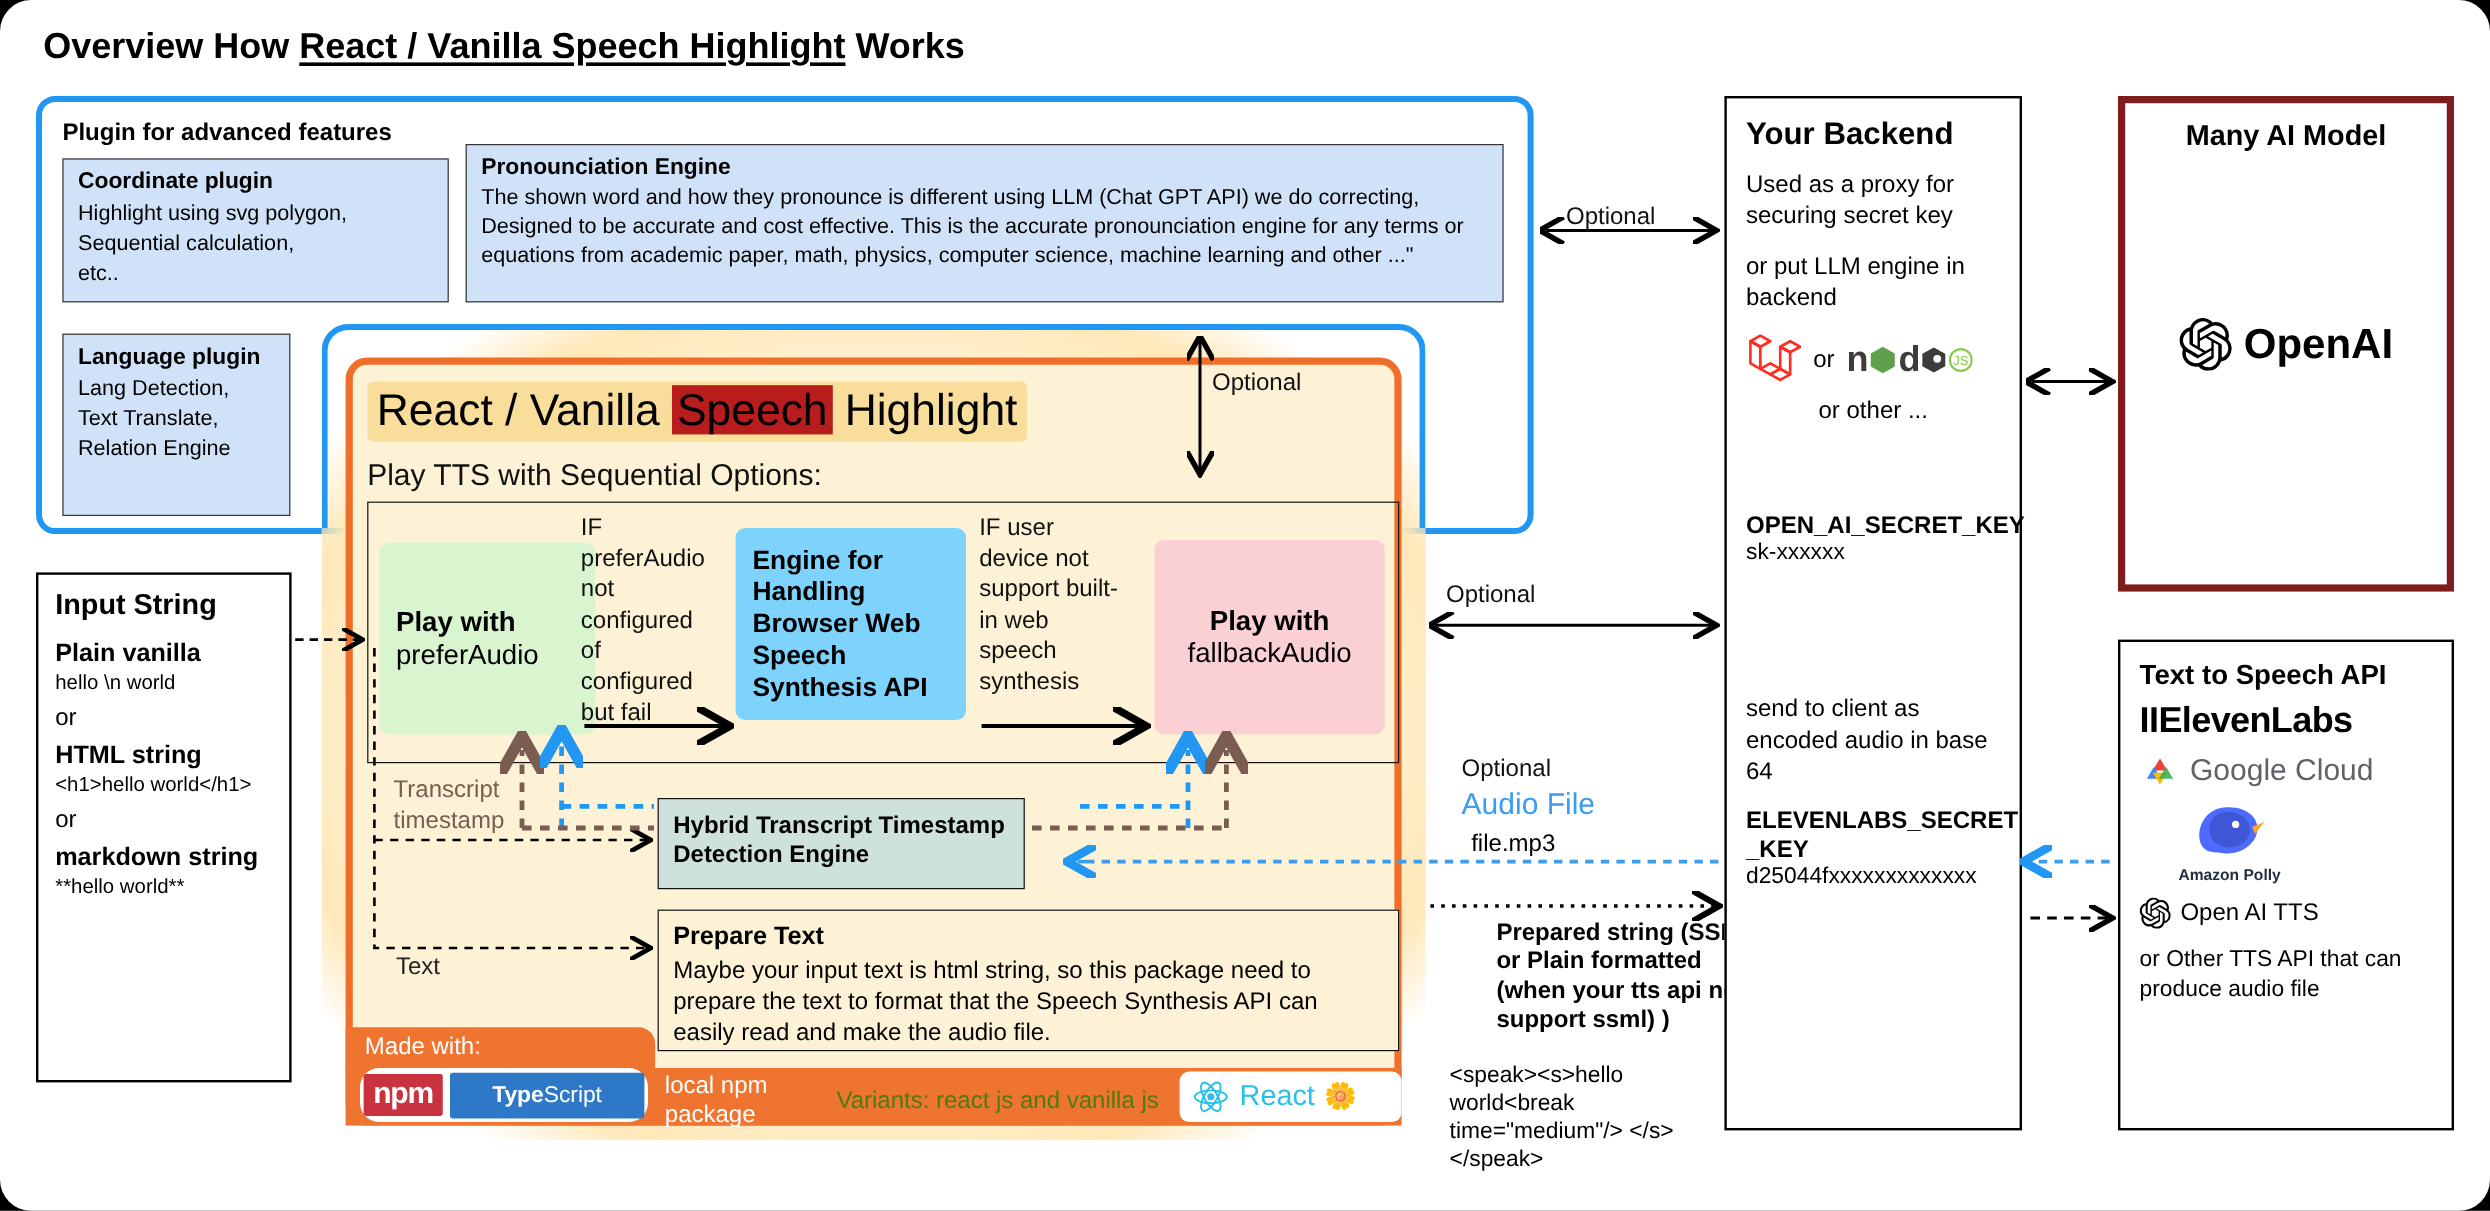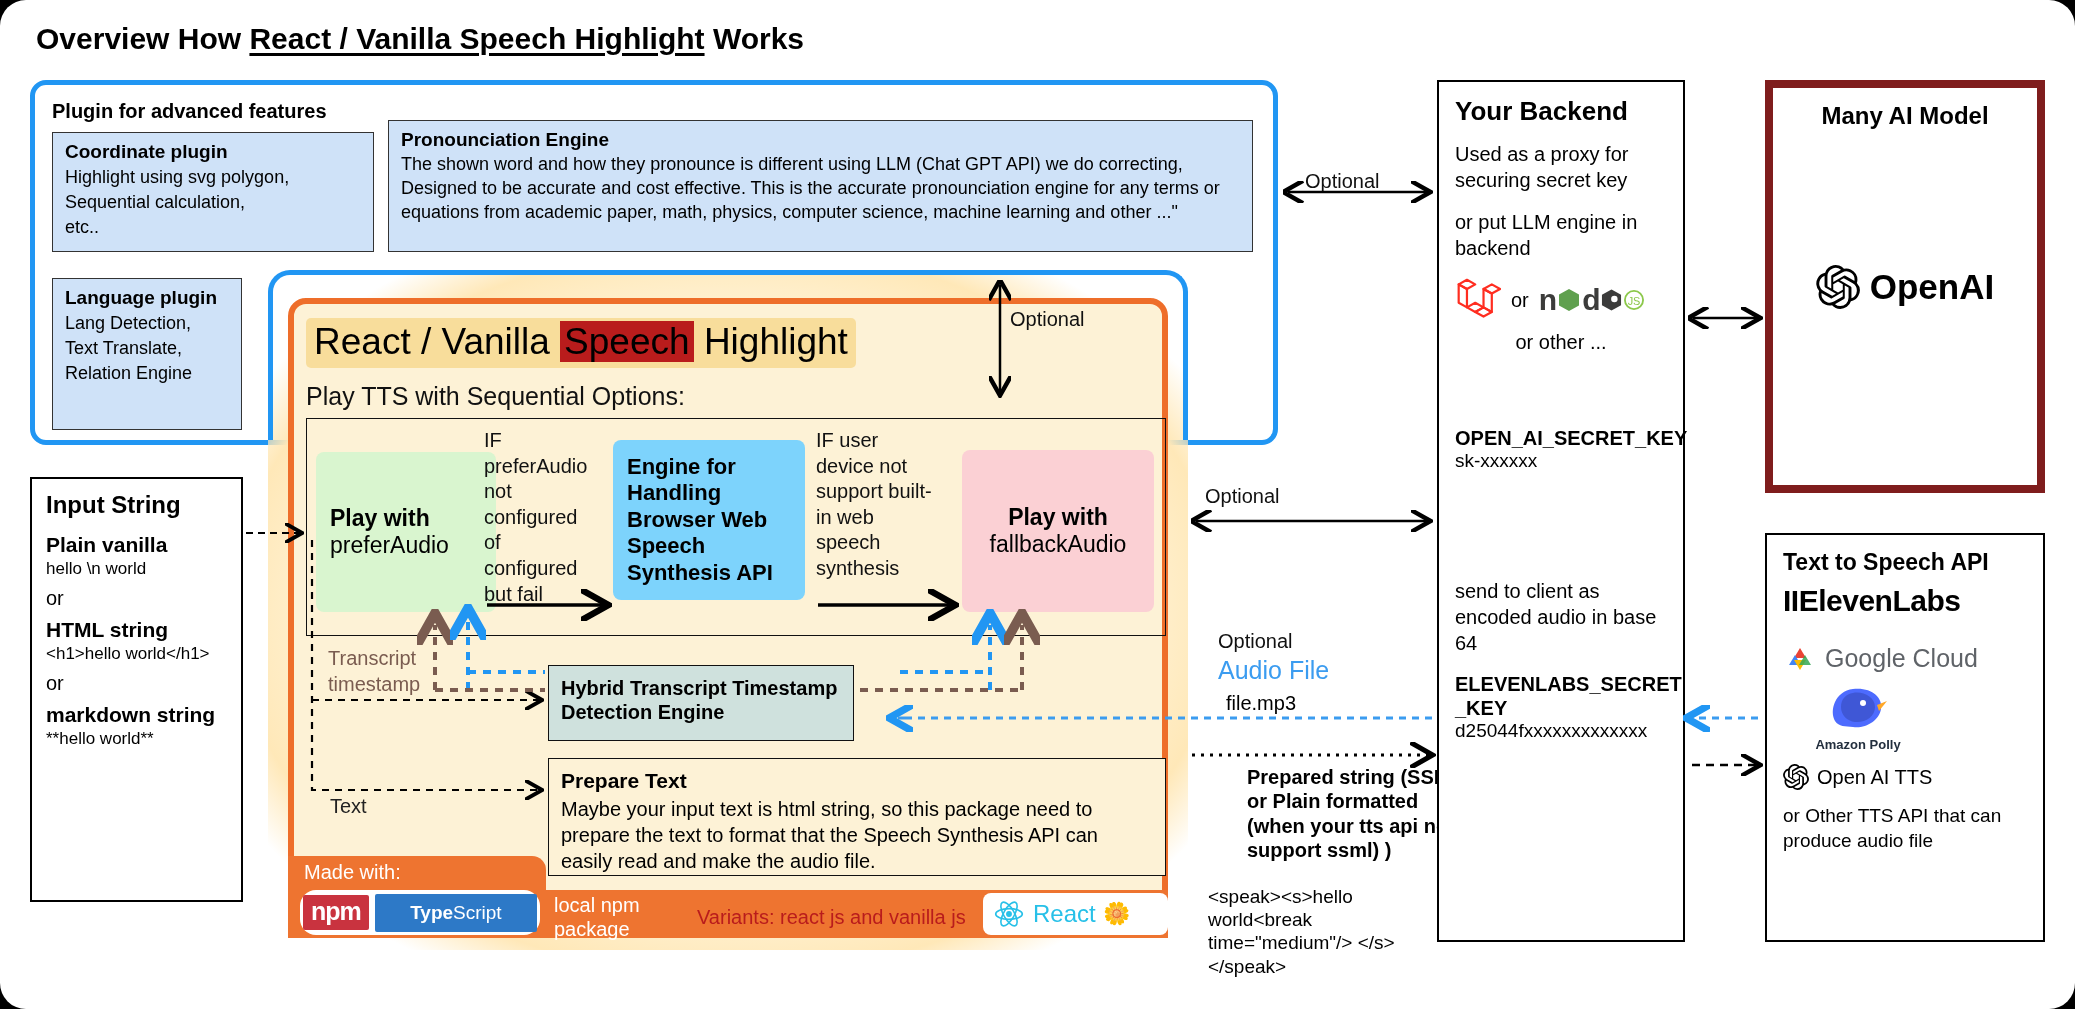--- a/index.html
+++ b/index.html
@@ -165,21 +165,21 @@
     padding: 2px 8px 4px; border-radius:2px;
     font-family:"Liberation Sans", sans-serif;
   }
   .ts-logo {
     background:#2d79c7; color:#fff; font-size: 19px;
     padding: 8px 14px; margin-left: 6px; border-radius:2px; flex:1;
     text-align:center;
   }
   .ts-logo b { font-weight:bold; }
   #local-npm { left: 554px; top: 893px; width: 110px; font-size: 20px; color:#fff; line-height:1.2; }
-  #variants { left: 697px; top: 906px; font-size: 20px; color:#b91c1c; }
+  #variants { left: 697px; top: 906px; font-size: 20px; color:#4d7c0f; }
   #react-badge {
     left: 983px; top: 893px; width: 185px; height: 42px;
     background:#fff; border-radius: 8px;
     display:flex; align-items:center; gap:8px; padding: 0 10px;
   }
   #react-badge .rtext { color:#27c0e8; font-size: 24px; }
 
   
   #backend {
     left: 1437px; top: 80px; width: 248px; height: 862px;
@@ -189,40 +189,40 @@
   #backend .hdr { font-size: 26px; font-weight:bold; margin-bottom: 14px; }
   #backend .p { font-size: 20px; line-height:1.3; margin-bottom: 16px; }
   #backend .keyname { font-size: 20px; font-weight: bold; line-height:1.2; }
   #backend .keyval { font-size: 19px; margin-bottom: 10px; }
   #backend-logos { display:flex; align-items:center; gap:10px; margin: 10px 0 4px; }
   #backend .orother { font-size: 20px; text-align:center; margin-top: 8px; }
 
   
   #ai-model {
     left: 1765px; top: 80px; width: 280px; height: 413px;
-    border: 8px solid #7f1d1d; background:#fff;
+    border: 6px solid #7f1d1d; background:#fff;
     padding: 14px 16px;
   }
   #ai-model .hdr { font-size: 24px; font-weight:bold; text-align:center; }
   #openai-row {
     position:absolute; left:0; right:0; top: 50%;
     transform: translateY(-50%);
     display:flex; align-items:center; justify-content:center; gap: 10px;
   }
   #openai-row .t { font-size: 35px; font-weight:bold; }
 
   
   #tts-api {
     left: 1765px; top: 533px; width: 280px; height: 409px;
     border: 2px solid #000; background:#fff;
     padding: 14px 16px;
   }
   #tts-api .hdr { font-size: 23px; font-weight:bold; margin-bottom: 8px; }
   #tts-api .eleven { font-size: 30px; font-weight:bold; letter-spacing:-0.5px; }
-  #gcloud { display:flex; align-items:center; gap:8px; margin-top: 26px; }
+  #gcloud { display:flex; align-items:center; gap:8px; margin-top: 10px; }
   #gcloud .gt { font-size: 25px; color:#5f6368; }
   #polly { margin-top: 10px; display:flex; flex-direction:column; align-items:center; width: 150px;}
   #polly .pt { font-size: 13px; font-weight:bold; color:#232f3e; margin-top:2px; }
   #openaitts { display:flex; align-items:center; gap:8px; margin-top: 12px; }
   #openaitts .t { font-size: 20px; }
   #tts-other { font-size: 19px; line-height:1.3; margin-top: 14px; }
 
   
   .mid-label { font-size: 20px; color:#111; }
   #opt-top { left: 1305px; top: 170px; }

